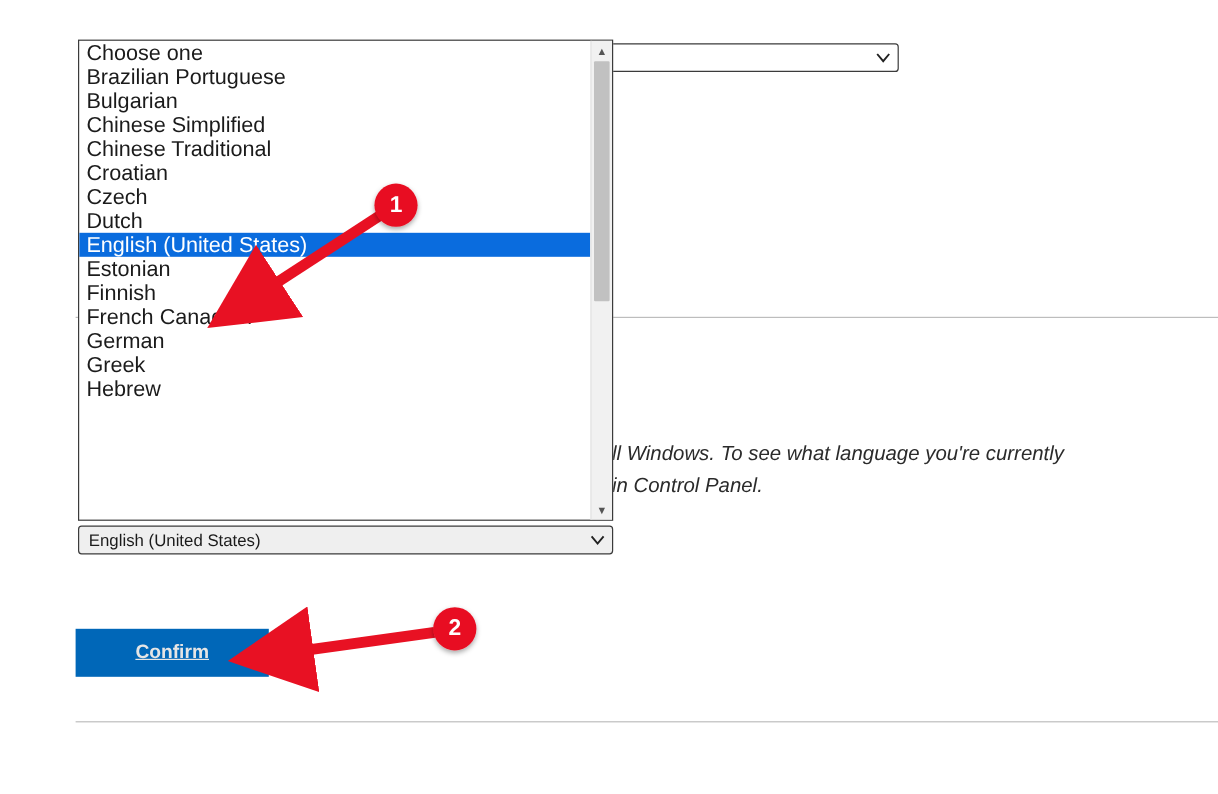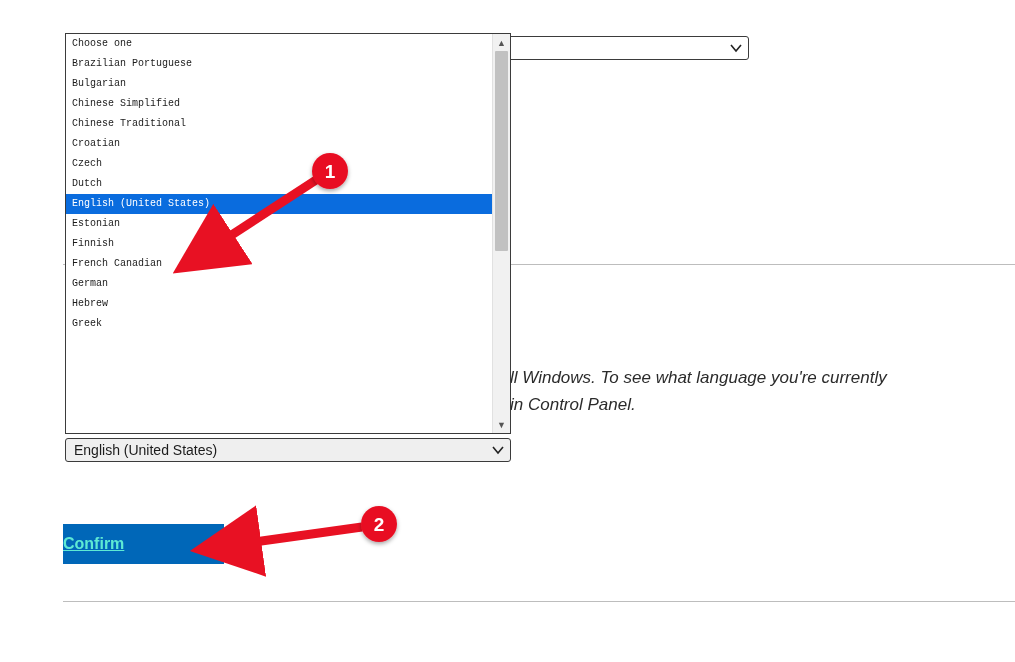--- a/index.html
+++ b/index.html
@@ -82,25 +82,24 @@
     box-sizing: border-box;
     display: flex;
   }
   .dropdown .items {
     flex: 1 1 auto;
     overflow: hidden;
   }
   .dropdown .item {
     height: 20px;
     padding: 0 6px;
-    font-size: 10px;
+    font-size: 18px;
     line-height: 20px;
     white-space: nowrap;
     cursor: default;
-    font-family: Liberation Mono, monospace;
   }
   .dropdown .item.selected {
     background: #0a6cde;
     color: #fff;
   }
   .dropdown .sb {
     flex: 0 0 17px;
     background: #f1f1f1;
     position: relative;
     border-left: 1px solid #e1e1e1;
@@ -127,23 +126,24 @@
   }
 
   
   .confirm {
     position: absolute;
     left: 63px;
     top: 524px;
     width: 161px;
     height: 40px;
     background: #0067b8;
-    color: #5eead4;
-    display: flex;
-    align-items: center;
+    color: #e5e5e5;
+    display: flex;
+    align-items: center;
+    justify-content: center;
     font-size: 16px;
     font-weight: 600;
     text-decoration: underline;
     cursor: pointer;
   }
 
   
   .overlay {
     position: absolute;
     inset: 0;
@@ -183,22 +183,22 @@
       <div class="item">Chinese Simplified</div>
       <div class="item">Chinese Traditional</div>
       <div class="item">Croatian</div>
       <div class="item">Czech</div>
       <div class="item">Dutch</div>
       <div class="item selected">English (United States)</div>
       <div class="item">Estonian</div>
       <div class="item">Finnish</div>
       <div class="item">French Canadian</div>
       <div class="item">German</div>
+      <div class="item">Greek</div>
       <div class="item">Hebrew</div>
-      <div class="item">Greek</div>
     </div>
   <div class="sb">
     <div class="sb-btn up">▲</div>
     <div class="thumb"></div>
     <div class="sb-btn dn">▼</div>
   </div>
 </div>
 
 <div class="confirm">
   <span>Confirm</span>

